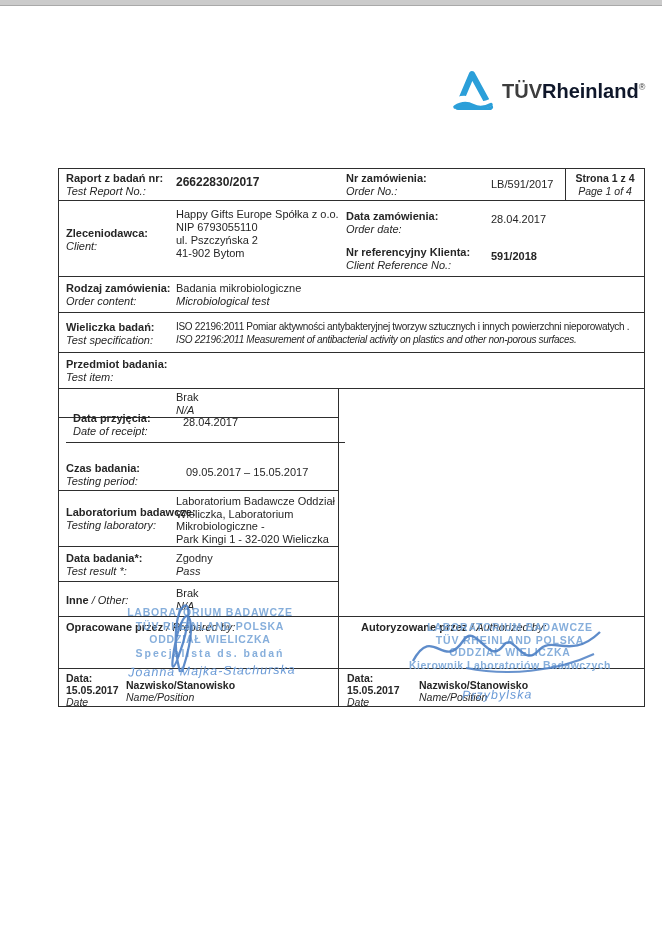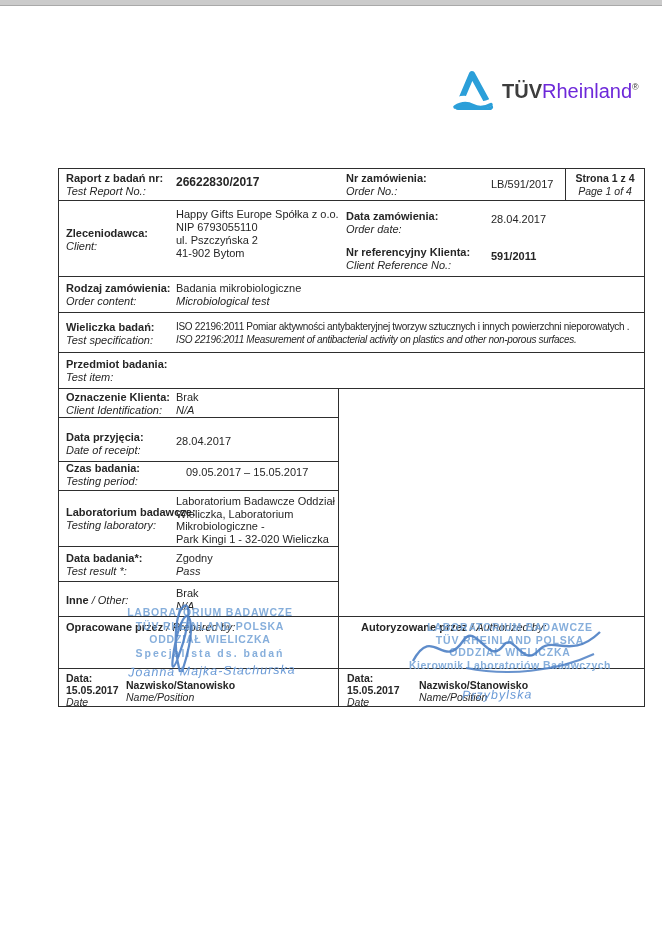--- a/index.html
+++ b/index.html
@@ -5,21 +5,21 @@
   html,body{margin:0;padding:0;background:#ffffff;}
   .page{position:relative;width:662px;height:938px;background:#ffffff;overflow:hidden;
         font-family:"Liberation Sans", sans-serif;color:#262626;}
   .topbar{position:absolute;left:0;top:0;width:662px;height:5px;background:#cbcbcb;border-bottom:1px solid #a9a9a9;}
 
   
   .logo{position:absolute;left:450px;top:68px;width:200px;height:48px;}
   .logo-tri{position:absolute;left:0;top:2px;}
   .logo-text{position:absolute;left:52px;top:12px;font-size:20px;color:#3d3d3d;letter-spacing:0px;white-space:nowrap;}
   .logo-text .tuv{font-weight:bold;}
-  .logo-text .rhein{font-weight:normal;color:#6d28d9;}
+  .logo-text .rhein{font-weight:bold;color:#0f172a;}
   .logo-text sup{font-size:9px;vertical-align:8px;}
 
   
   .tbl{position:absolute;left:58px;top:168px;width:585px;height:537px;border:1.5px solid #2e2e2e;}
   .row{position:absolute;left:0;width:100%;border-bottom:1px solid #2e2e2e;box-sizing:border-box;}
   .lbl{position:absolute;font-size:11px;line-height:13px;font-weight:bold;white-space:nowrap;}
   .en{font-weight:normal;font-style:italic;}
   .val{position:absolute;font-size:11px;line-height:13px;white-space:nowrap;}
   .i{font-style:italic;}
   .b{font-weight:bold;}
@@ -88,21 +88,21 @@
       </div>
       <div class="lbl" style="left:287px;top:9px;">
         <span>Data zamówienia:</span><br>
         <span class="en">Order date:</span>
       </div>
       <div class="val" style="left:432px;top:12px;">28.04.2017</div>
       <div class="lbl" style="left:287px;top:45px;">
         <span>Nr referencyjny Klienta:</span><br>
         <span class="en">Client Reference No.:</span>
       </div>
-      <div class="val b" style="left:432px;top:49px;">591/2011</div>
+      <div class="val b" style="left:432px;top:49px;">591/2018</div>
     </div>
 
     <div class="row" style="top:108px;height:36px;">
       <div class="lbl" style="left:7px;top:5px;">
         <span>Rodzaj zamówienia:</span><br>
         <span class="en">Order content:</span>
       </div>
       <div class="val" style="left:117px;top:5px;">
         <span>Badania mikrobiologiczne</span><br>
         <span class="i">Microbiological test</span>
@@ -124,31 +124,27 @@
       <div class="lbl" style="left:7px;top:5px;">
         <span>Przedmiot badania:</span><br>
         <span class="en">Test item:</span>
       </div>
     </div>
 
     <div class="row" style="top:220px;height:228px;">
       <div class="leftcol">
 
         <div class="subrow" style="top:0;height:29px;">
-          <div class="lbl" style="left:7px;top:2px;">
-            <span>Oznaczenie Klienta:</span><br>
-            <span class="en">Client Identification:</span>
-          </div>
           <div class="val" style="left:117px;top:2px;">
             <span>Brak</span><br>
             <span class="i">N/A</span>
           </div>
         </div>
 
-        <div class="subrow" style="top:34px;height:39px;">
+        <div class="subrow" style="top:15px;height:39px;margin-left:7px;">
           <div class="lbl" style="left:7px;top:8px;">
             <span>Data przyjęcia:</span><br>
             <span class="en">Date of receipt:</span>
           </div>
           <div class="val" style="left:117px;top:12px;">28.04.2017</div>
         </div>
 
         <div class="subrow" style="top:68px;height:34px;">
           <div class="lbl" style="left:7px;top:5px;">
             <span>Czas badania:</span><br>

